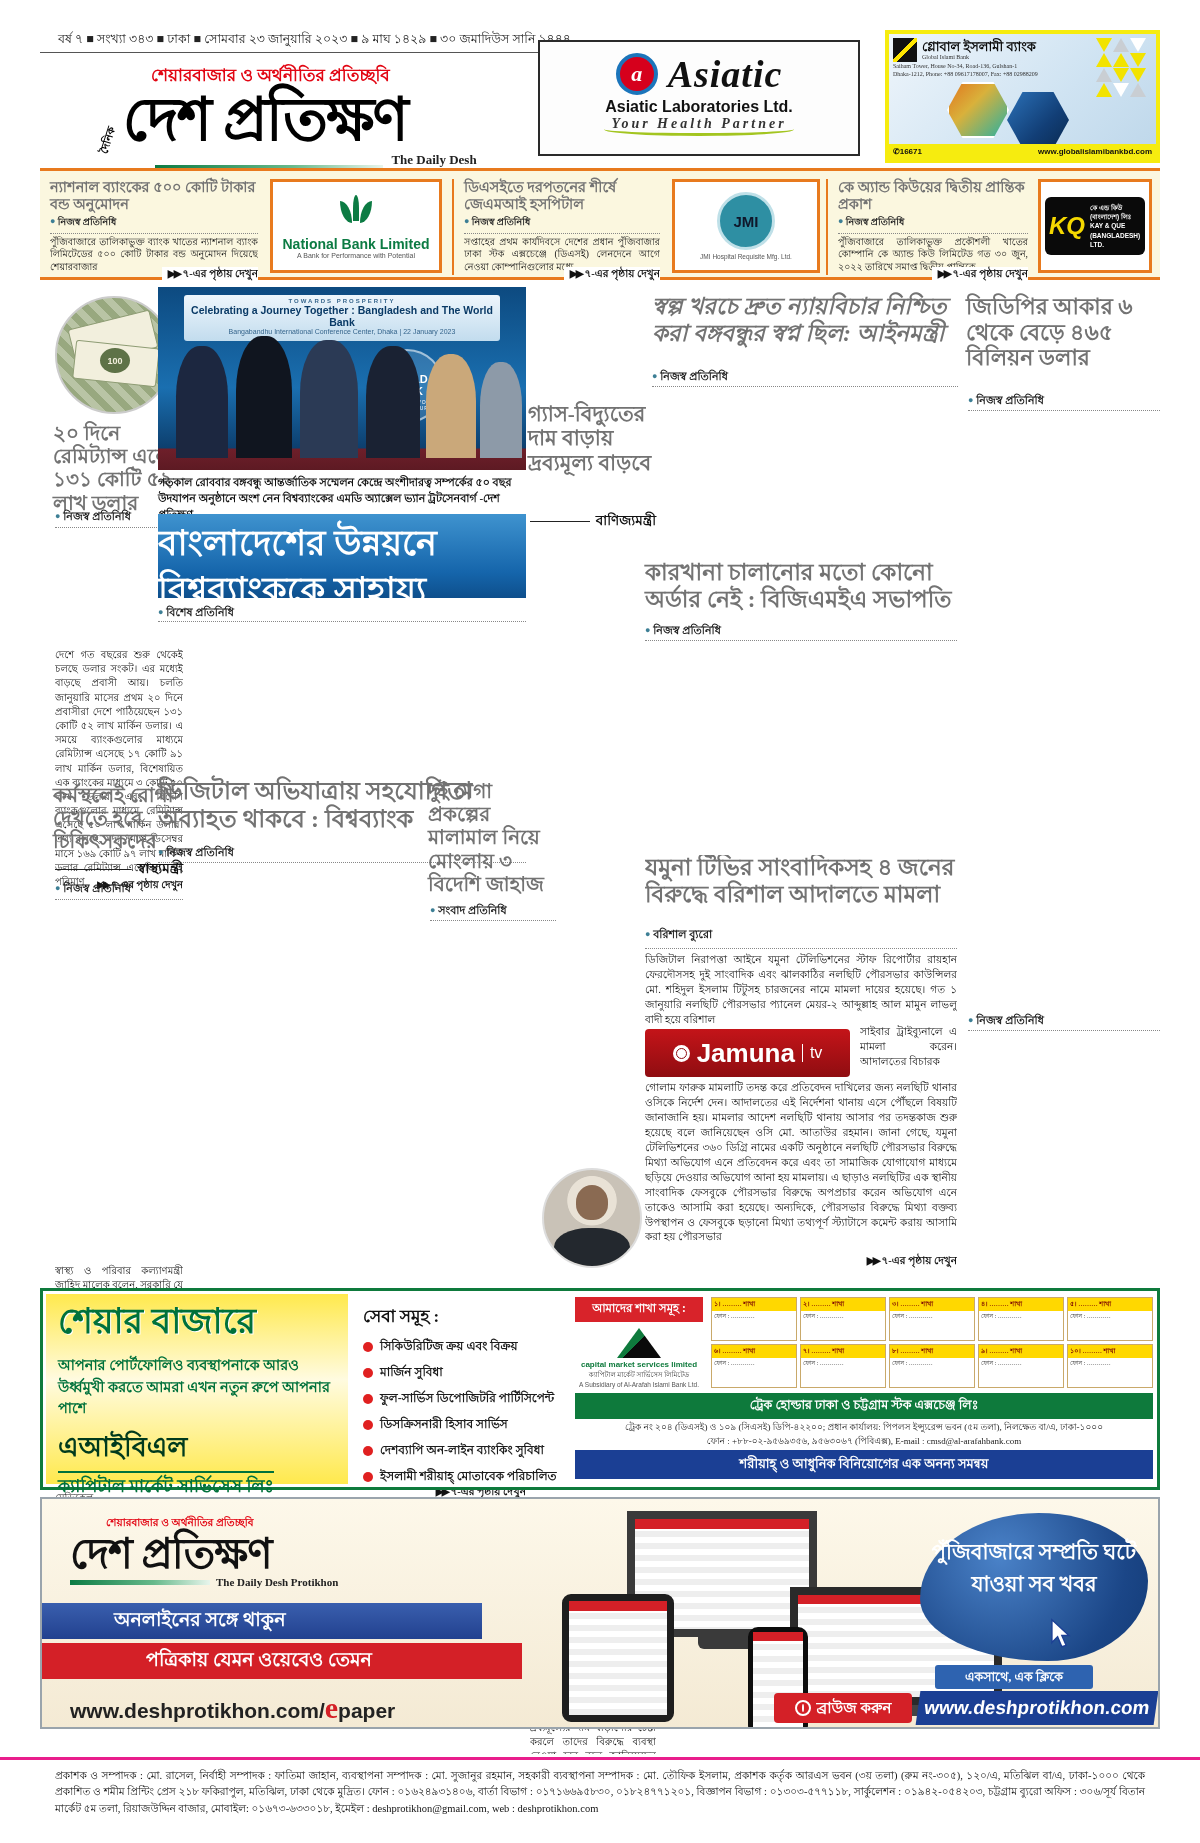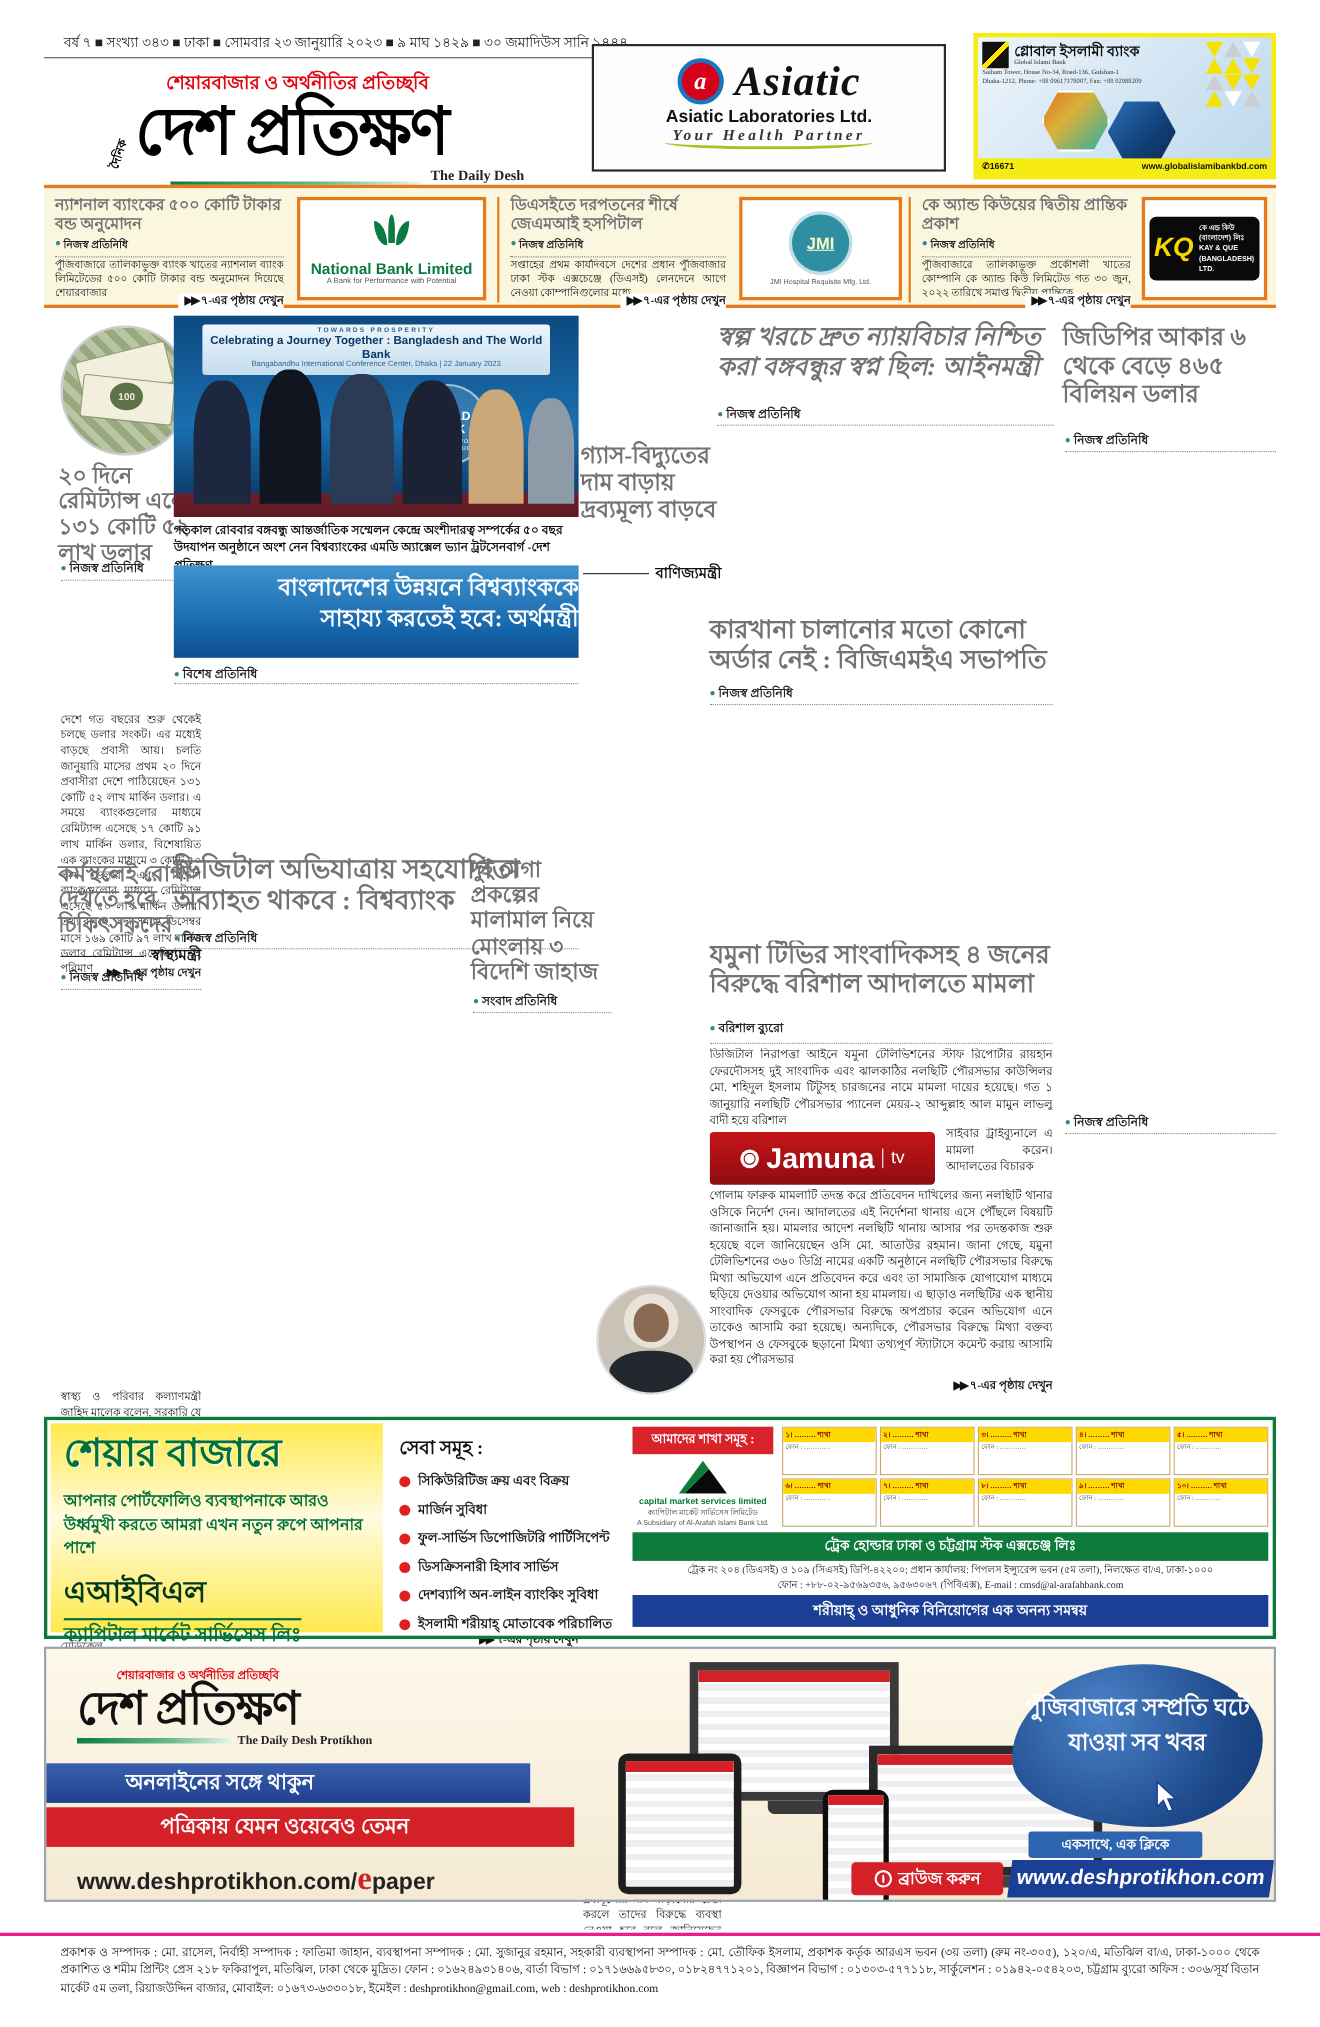--- a/index.html
+++ b/index.html
@@ -63,22 +63,22 @@
   .strip-ad { border:3px solid #e87a1e; background:#fff; display:flex; flex-direction:column;
               align-items:center; justify-content:center; text-align:center; }
   .nbl-leafbox { width:40px; height:40px; position:relative; }
   .nbl-leaf { position:absolute; background:#0c7b43; }
   .nbl-l1 { width:12px; height:22px; left:4px; top:8px; border-radius:0 100% 0 100%; }
   .nbl-l2 { width:12px; height:22px; right:4px; top:8px; border-radius:100% 0 100% 0; }
   .nbl-l3 { width:6px; height:26px; left:17px; top:2px; border-radius:50% 50% 0 0; }
   .nbl-name { font:bold 14px "Liberation Sans",sans-serif; color:#0c7b43; margin-top:3px; }
   .nbl-tag { font:7px "Liberation Sans",sans-serif; color:#555; }
   .jmi-circle { width:58px; height:58px; border-radius:50%; background:#2e8fa3; border:3px solid #bfe0e8;
-                color:#fef9c3; display:flex; align-items:center; justify-content:center;
-                font:bold 15px "Liberation Sans",sans-serif;text-decoration:underline; }
+                color:#0f172a; display:flex; align-items:center; justify-content:center;
+                font:bold 15px "Liberation Sans",sans-serif; }
   .jmi-cap { font:6.5px "Liberation Sans",sans-serif; color:#555; margin-top:3px; }
   .kq-black { background:#0a0a0a; border-radius:6px; width:100px; height:58px; display:flex;
               align-items:center; justify-content:center; gap:5px; padding:4px; }
   .kq-glyph { font:italic bold 24px "Liberation Sans",sans-serif; color:#f5d800; }
   .kq-lines { color:#fff; font:bold 6.5px "Liberation Sans",sans-serif; text-align:left; line-height:1.4; }
   
   #money-img { border-radius:50%; background:repeating-linear-gradient(45deg,#b9c4a5 0 7px,#98a87f 7px 14px); position:relative; overflow:hidden; border:2px solid #ccc; }
   .bill { position:absolute; background:#f2efdd; border:1px solid #8e9c74; border-radius:3px; }
   .bill1 { width:74%; height:34%; left:12%; top:18%; transform:rotate(-14deg); }
   .bill2 { width:74%; height:34%; left:15%; top:40%; transform:rotate(6deg); }
@@ -93,21 +93,21 @@
   .photo-band .b0 { font:bold 6px "Liberation Sans",sans-serif; letter-spacing:2px; color:#35658c; }
   .photo-band .b1 { font:bold 10.5px "Liberation Sans",sans-serif; }
   .photo-band .b2 { font:7px "Liberation Sans",sans-serif; color:#35658c; }
   .wb-circle { position:absolute; right:82px; top:62px; width:74px; height:74px; border-radius:50%;
                border:2px solid rgba(255,255,255,.55); background:rgba(255,255,255,.12);
                color:#fff; text-align:center; padding-top:22px; font:bold 11px "Liberation Sans",sans-serif; }
   .wb-circle .s { display:block; font-size:5px; font-weight:normal; letter-spacing:1px; margin-top:2px; }
   .person { position:absolute; bottom:12px; border-radius:45% 45% 0 0; }
   
   #blue-head { background:linear-gradient(180deg,#3f93cf,#1565ab 70%,#0e4f8c); color:#fff;
-               font-weight:bold; font-size:21px; text-align:right; line-height:1.35; padding-top:6px;padding-left:46px; }
+               font-weight:bold; font-size:35px; text-align:left; line-height:1.35; padding-top:6px; }
   #photo-caption { font-size:11px; font-weight:bold; line-height:1.45; }
   .two-col { column-count:2; column-gap:14px; }
   
   .portrait { border-radius:50%; position:relative; overflow:hidden;
               background:radial-gradient(circle at 50% 32%, #e9e2d6 0 30%, #c9c2b7 31% 100%); border:2px solid #ddd; }
   .p-head { position:absolute; top:16%; left:33%; width:34%; height:36%; background:#8a6a52; border-radius:50% 50% 46% 46%; }
   .p-body { position:absolute; bottom:-4%; left:10%; width:80%; height:44%; background:#23282e; border-radius:45% 45% 0 0; }
   
   .jam-logo { float:left; width:205px; height:48px; margin:4px 10px 4px 0; border-radius:4px;
               background:linear-gradient(180deg,#c41419,#8f0d11); display:flex; align-items:center;

